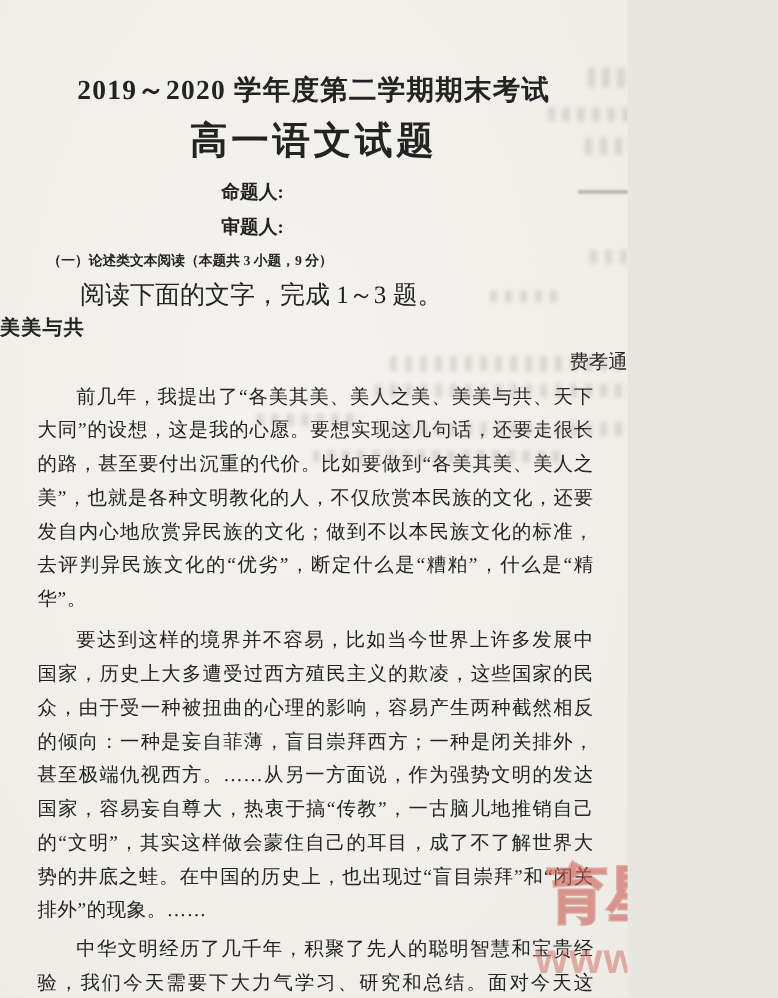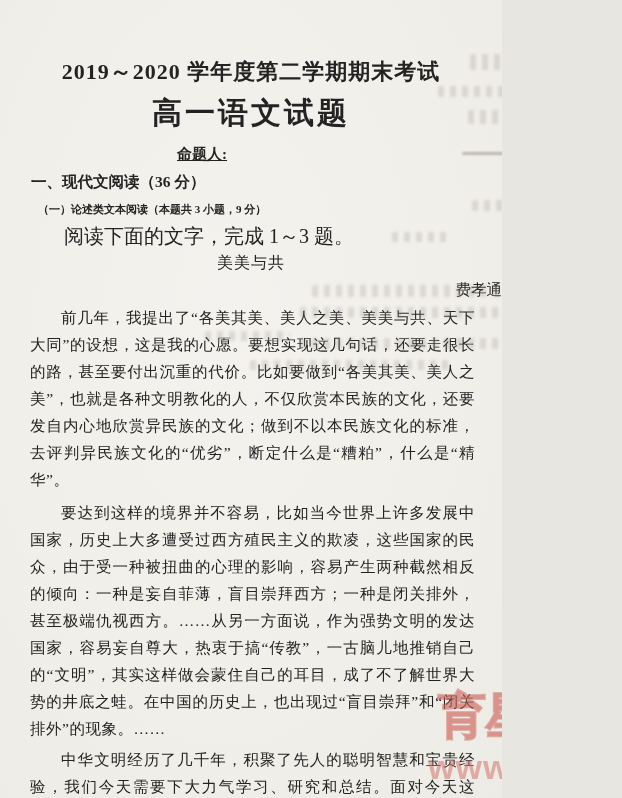--- a/index.html
+++ b/index.html
@@ -38,21 +38,20 @@
     margin-top: 22px;
     text-align: center;
     font-size: 15px;
     line-height: 20px;
   }
   .person {
     margin-left: 177px;
     font-size: 15px;
     line-height: 20px;
     font-weight: bold;
-    text-decoration: underline;
   }
   .person.proposer { margin-top: 14px; }
   .person.reviewer { margin-top: 8px; }
 
   
   .sec-heading {
     margin: 8px 0 0 31px;
     font-size: 15.5px;
     line-height: 20px;
     font-weight: bold;
@@ -63,24 +62,24 @@
     line-height: 20px;
     font-weight: bold;
   }
   .instruction {
     margin: 7px 0 0 64px;
     font-size: 20px;
     line-height: 20px;
   }
   .essay-title {
     margin-top: 7px;
-    text-align: center;
+    text-align: left;
     font-size: 16px;
     line-height: 20px;
-    font-weight: normal;
+    font-weight: bold;
     letter-spacing: 1px;
   }
   .essay-author {
     margin-top: 7px;
     text-align: right;
     font-size: 15.5px;
     line-height: 20px;
   }
 
   
@@ -142,22 +141,22 @@
   }
 </style>
 </head>
 <body>
 
 <div class="page">
 
   <div class="title">2019～2020 学年度第二学期期末考试</div>
   <div class="subtitle">高一语文试题</div>
   <div class="person proposer">命题人:</div>
+  <div class="person reviewer">审题人:</div>
 
-  <div class="sec-heading">一、现代文阅读（36 分）</div>
   <div class="subsec-heading">（一）论述类文本阅读（本题共 3 小题，9 分）</div>
   <div class="instruction">阅读下面的文字，完成 1～3 题。</div>
 
   <div class="essay-title">美美与共</div>
   <div class="essay-author">费孝通</div>
 
   <p class="para first">前几年，我提出了“各美其美、美人之美、美美与共、天下大同”的设想，这是我的心愿。要想实现这几句话，还要走很长的路，甚至要付出沉重的代价。比如要做到“各美其美、美人之美”，也就是各种文明教化的人，不仅欣赏本民族的文化，还要发自内心地欣赏异民族的文化；做到不以本民族文化的标准，去评判异民族文化的“优劣”，断定什么是“糟粕”，什么是“精华”。</p>
   <p class="para">要达到这样的境界并不容易，比如当今世界上许多发展中国家，历史上大多遭受过西方殖民主义的欺凌，这些国家的民众，由于受一种被扭曲的心理的影响，容易产生两种截然相反的倾向：一种是妄自菲薄，盲目崇拜西方；一种是闭关排外，甚至极端仇视西方。……从另一方面说，作为强势文明的发达国家，容易妄自尊大，热衷于搞“传教”，一古脑儿地推销自己的“文明”，其实这样做会蒙住自己的耳目，成了不了解世界大势的井底之蛙。在中国的历史上，也出现过“盲目崇拜”和“闭关排外”的现象。……</p>
   <p class="para last">中华文明经历了几千年，积聚了先人的聪明智慧和宝贵经验，我们今天需要下大力气学习、研究和总结。面对今天这种“信息爆炸”、形形色色“异文化”纷至沓来的时代，我们需认真思考怎么办。全盘接受、盲目排斥都不是好的办法，我们应该用一种理智的、稳健的心态去审视它，而不是用轻率的、情绪化的心态来“欣赏”它。要知道，不论哪种文明，都不是尽善尽美的……</p>
 

